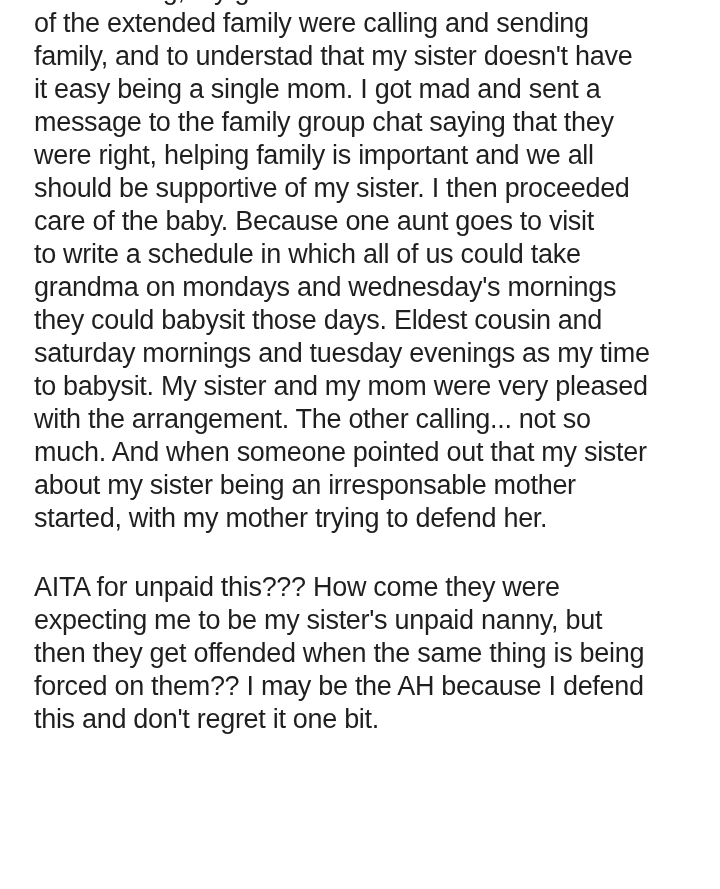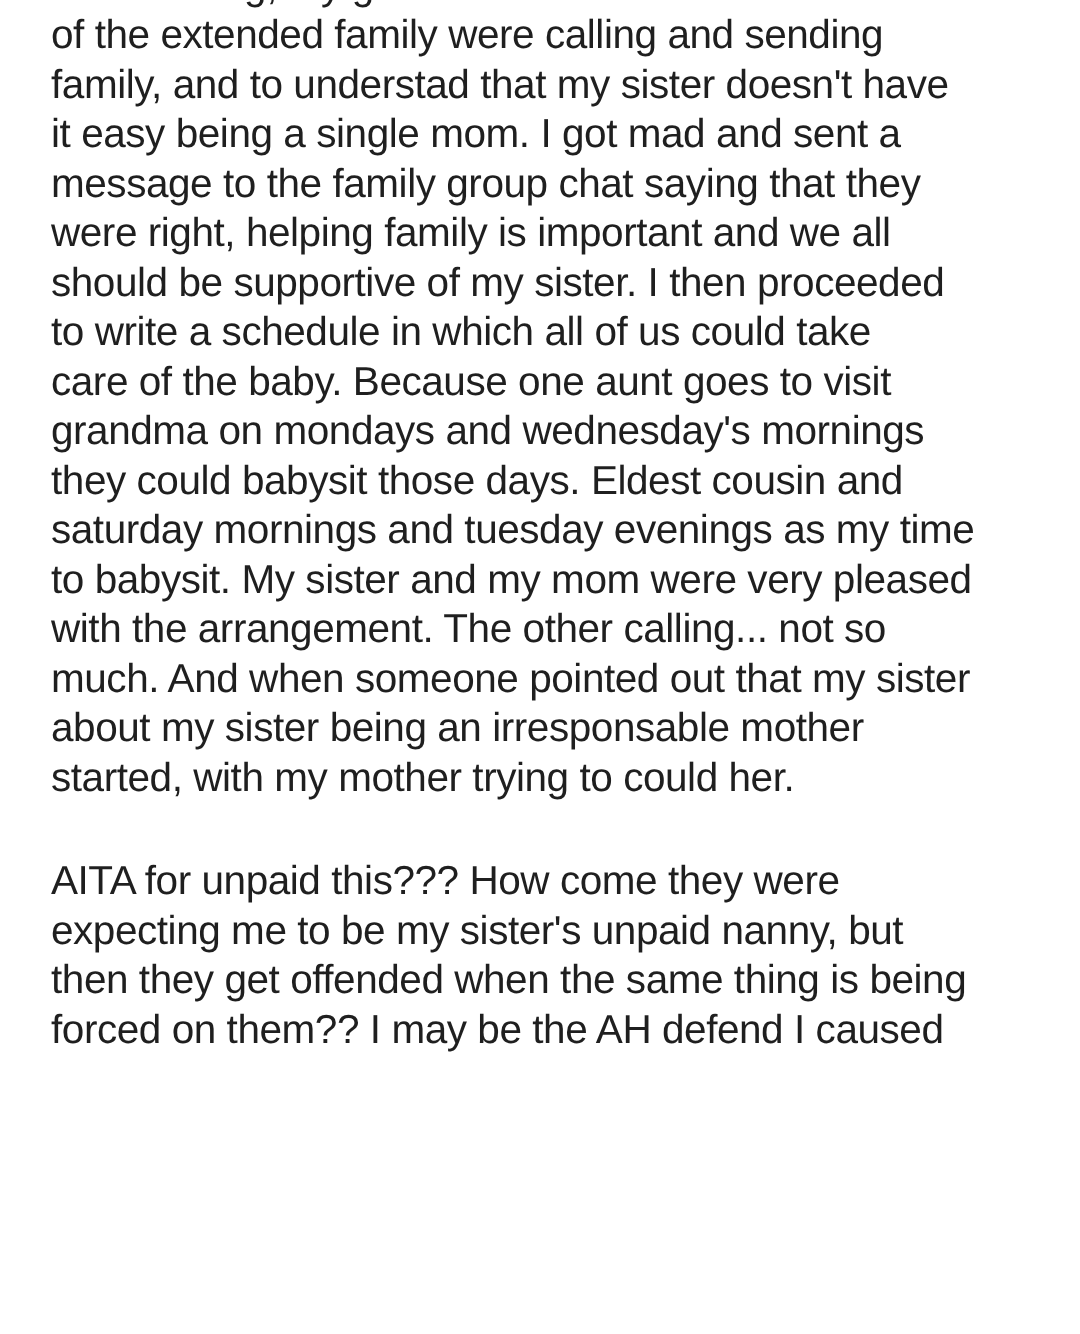--- a/index.html
+++ b/index.html
@@ -39,31 +39,32 @@
 <div class="post" style="color: rgb(31, 31, 31);">
   <div class="line clipped">this morning, my gra</div>
   <div id="paragraphs">
       <div class="paragraph">
         <div class="line">of the extended family were calling and sending</div>
         <div class="line">family, and to understad that my sister doesn't have</div>
         <div class="line">it easy being a single mom. I got mad and sent a</div>
         <div class="line">message to the family group chat saying that they</div>
         <div class="line">were right, helping family is important and we all</div>
         <div class="line">should be supportive of my sister. I then proceeded</div>
+        <div class="line">care of the baby. Because one aunt goes to visit</div>
         <div class="line">to write a schedule in which all of us could take</div>
-        <div class="line">care of the baby. Because one aunt goes to visit</div>
         <div class="line">grandma on mondays and wednesday's mornings</div>
         <div class="line">they could babysit those days. Eldest cousin and</div>
         <div class="line">saturday mornings and tuesday evenings as my time</div>
         <div class="line">to babysit. My sister and my mom were very pleased</div>
         <div class="line">with the arrangement. The other calling... not so</div>
         <div class="line">much. And when someone pointed out that my sister</div>
         <div class="line">about my sister being an irresponsable mother</div>
-        <div class="line">started, with my mother trying to could her.</div>
+        <div class="line">started, with my mother trying to defend her.</div>
       </div>
       <div class="paragraph">
         <div class="line">AITA for unpaid this??? How come they were</div>
         <div class="line">expecting me to be my sister's unpaid nanny, but</div>
         <div class="line">then they get offended when the same thing is being</div>
-        <div class="line">forced on them?? I may be the AH defend I caused</div>
+        <div class="line">forced on them?? I may be the AH because I defend</div>
+        <div class="line">this and don't regret it one bit.</div>
       </div>
     </div>
 </div>
 
 </body></html>

